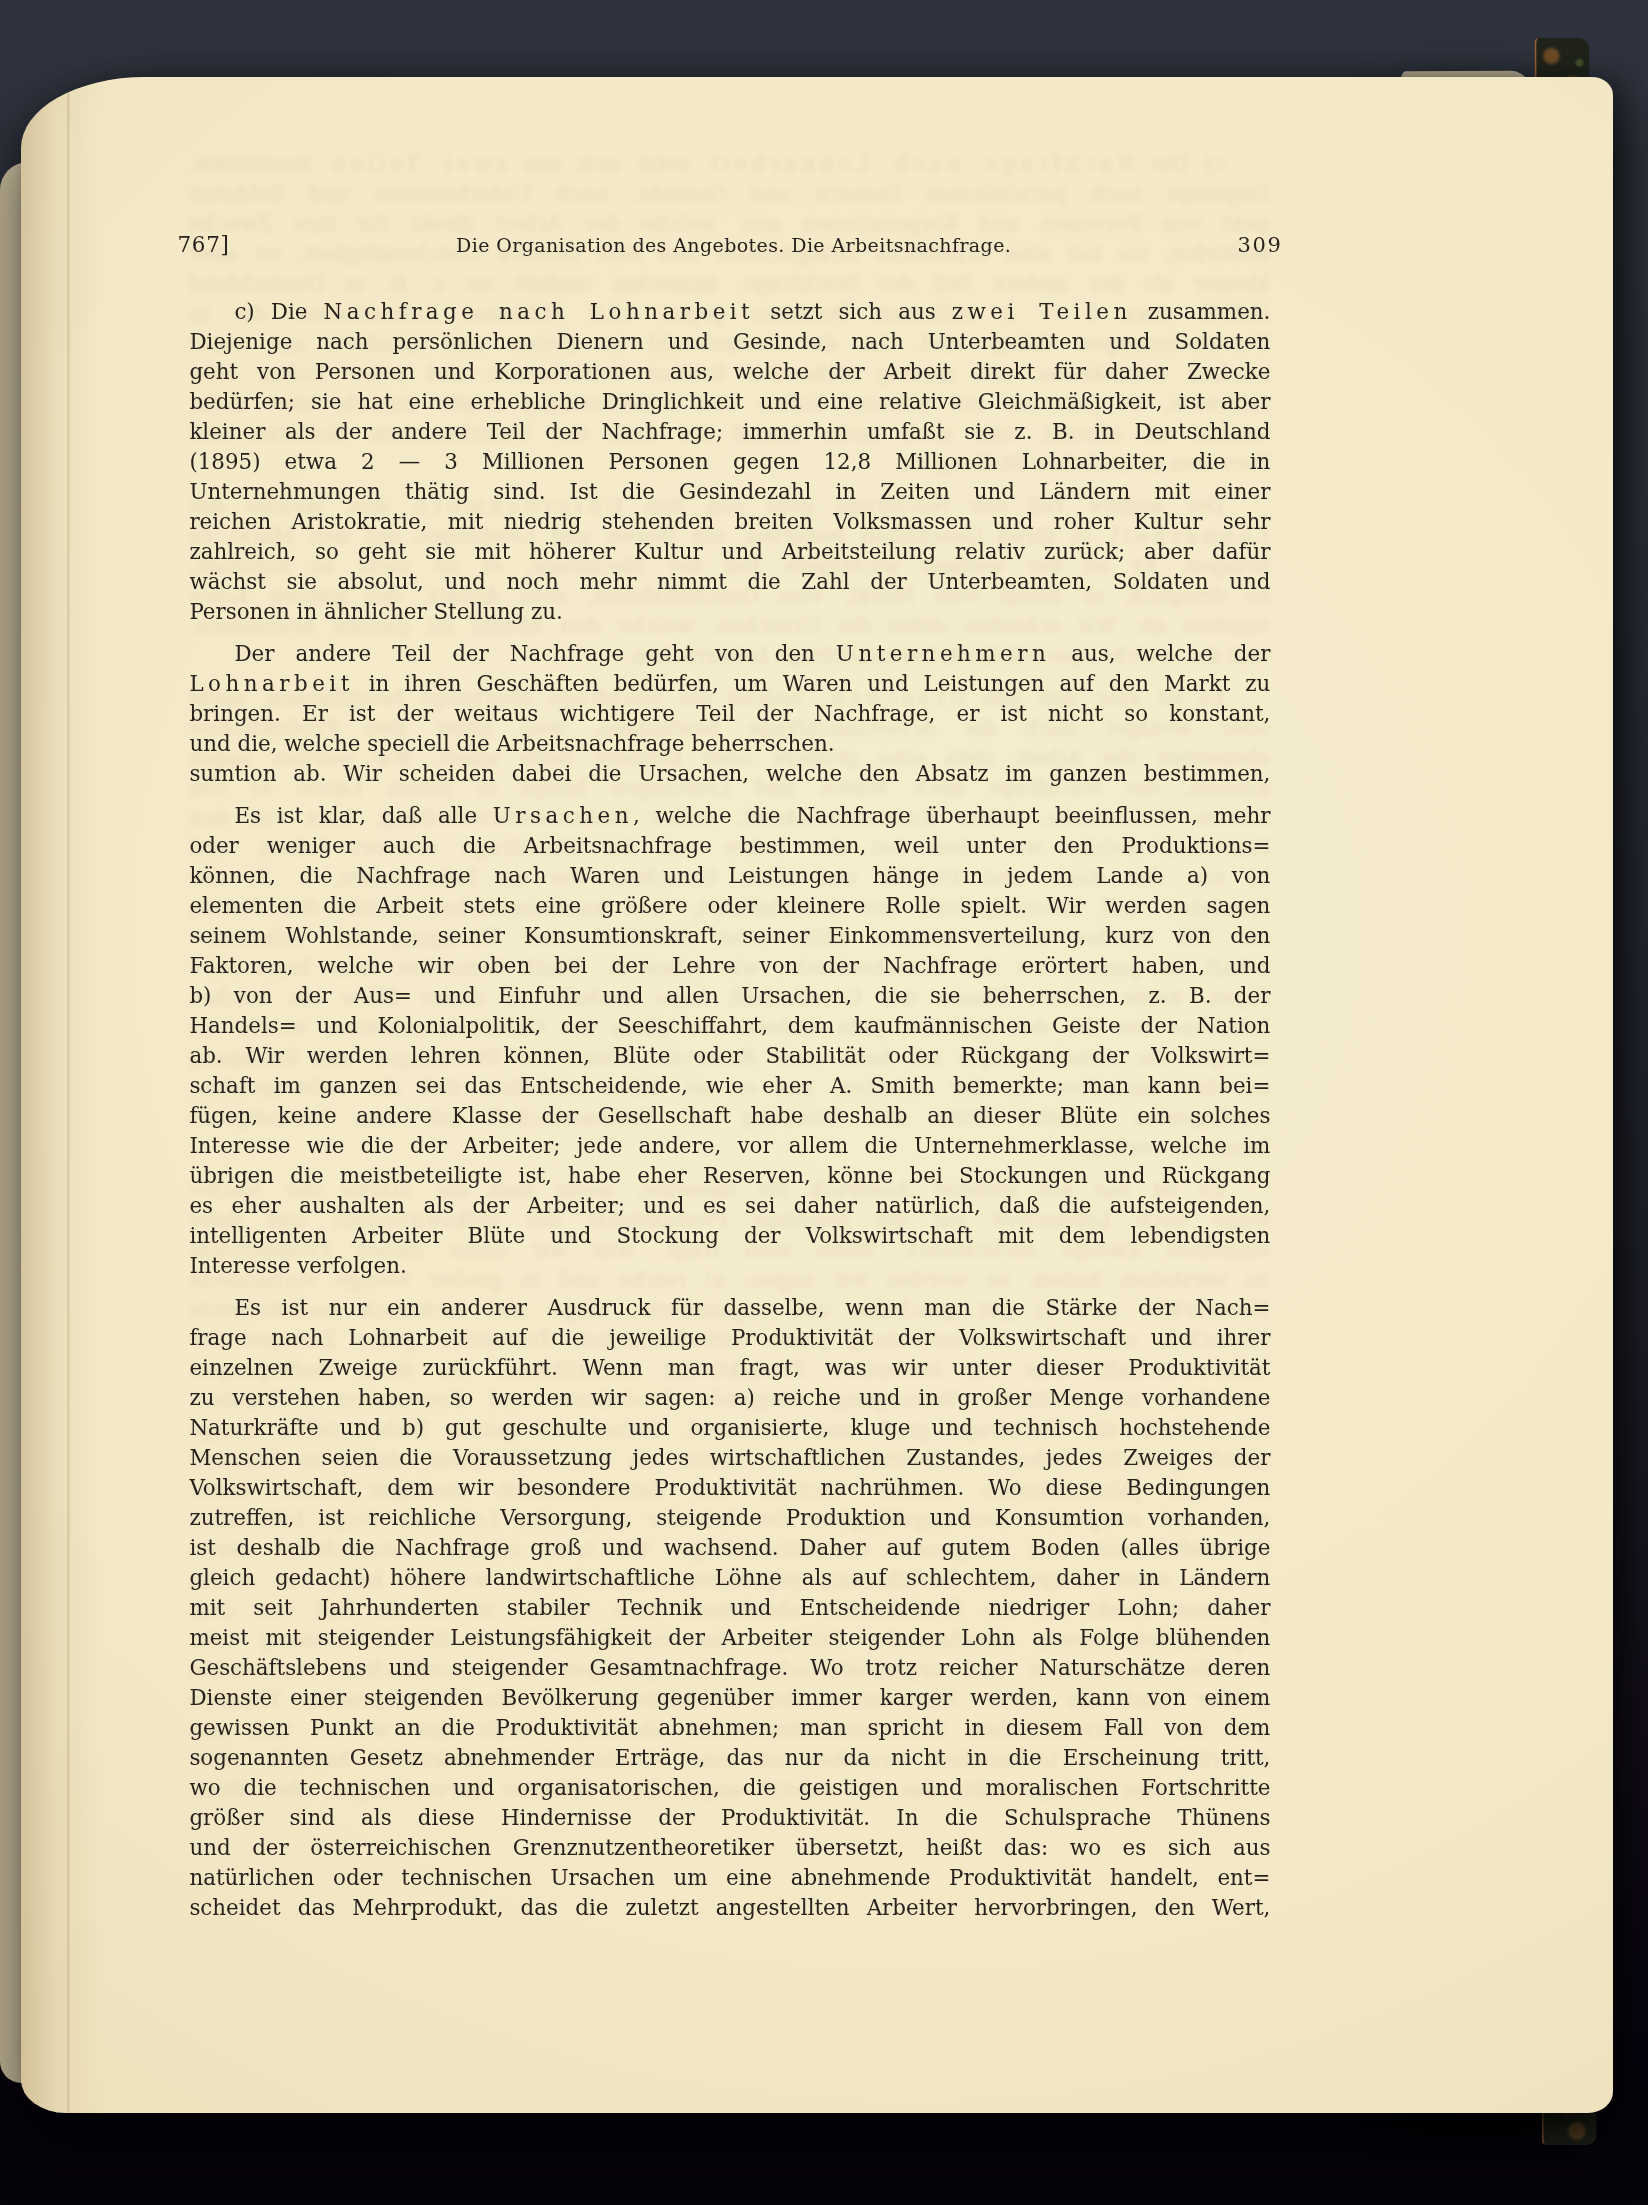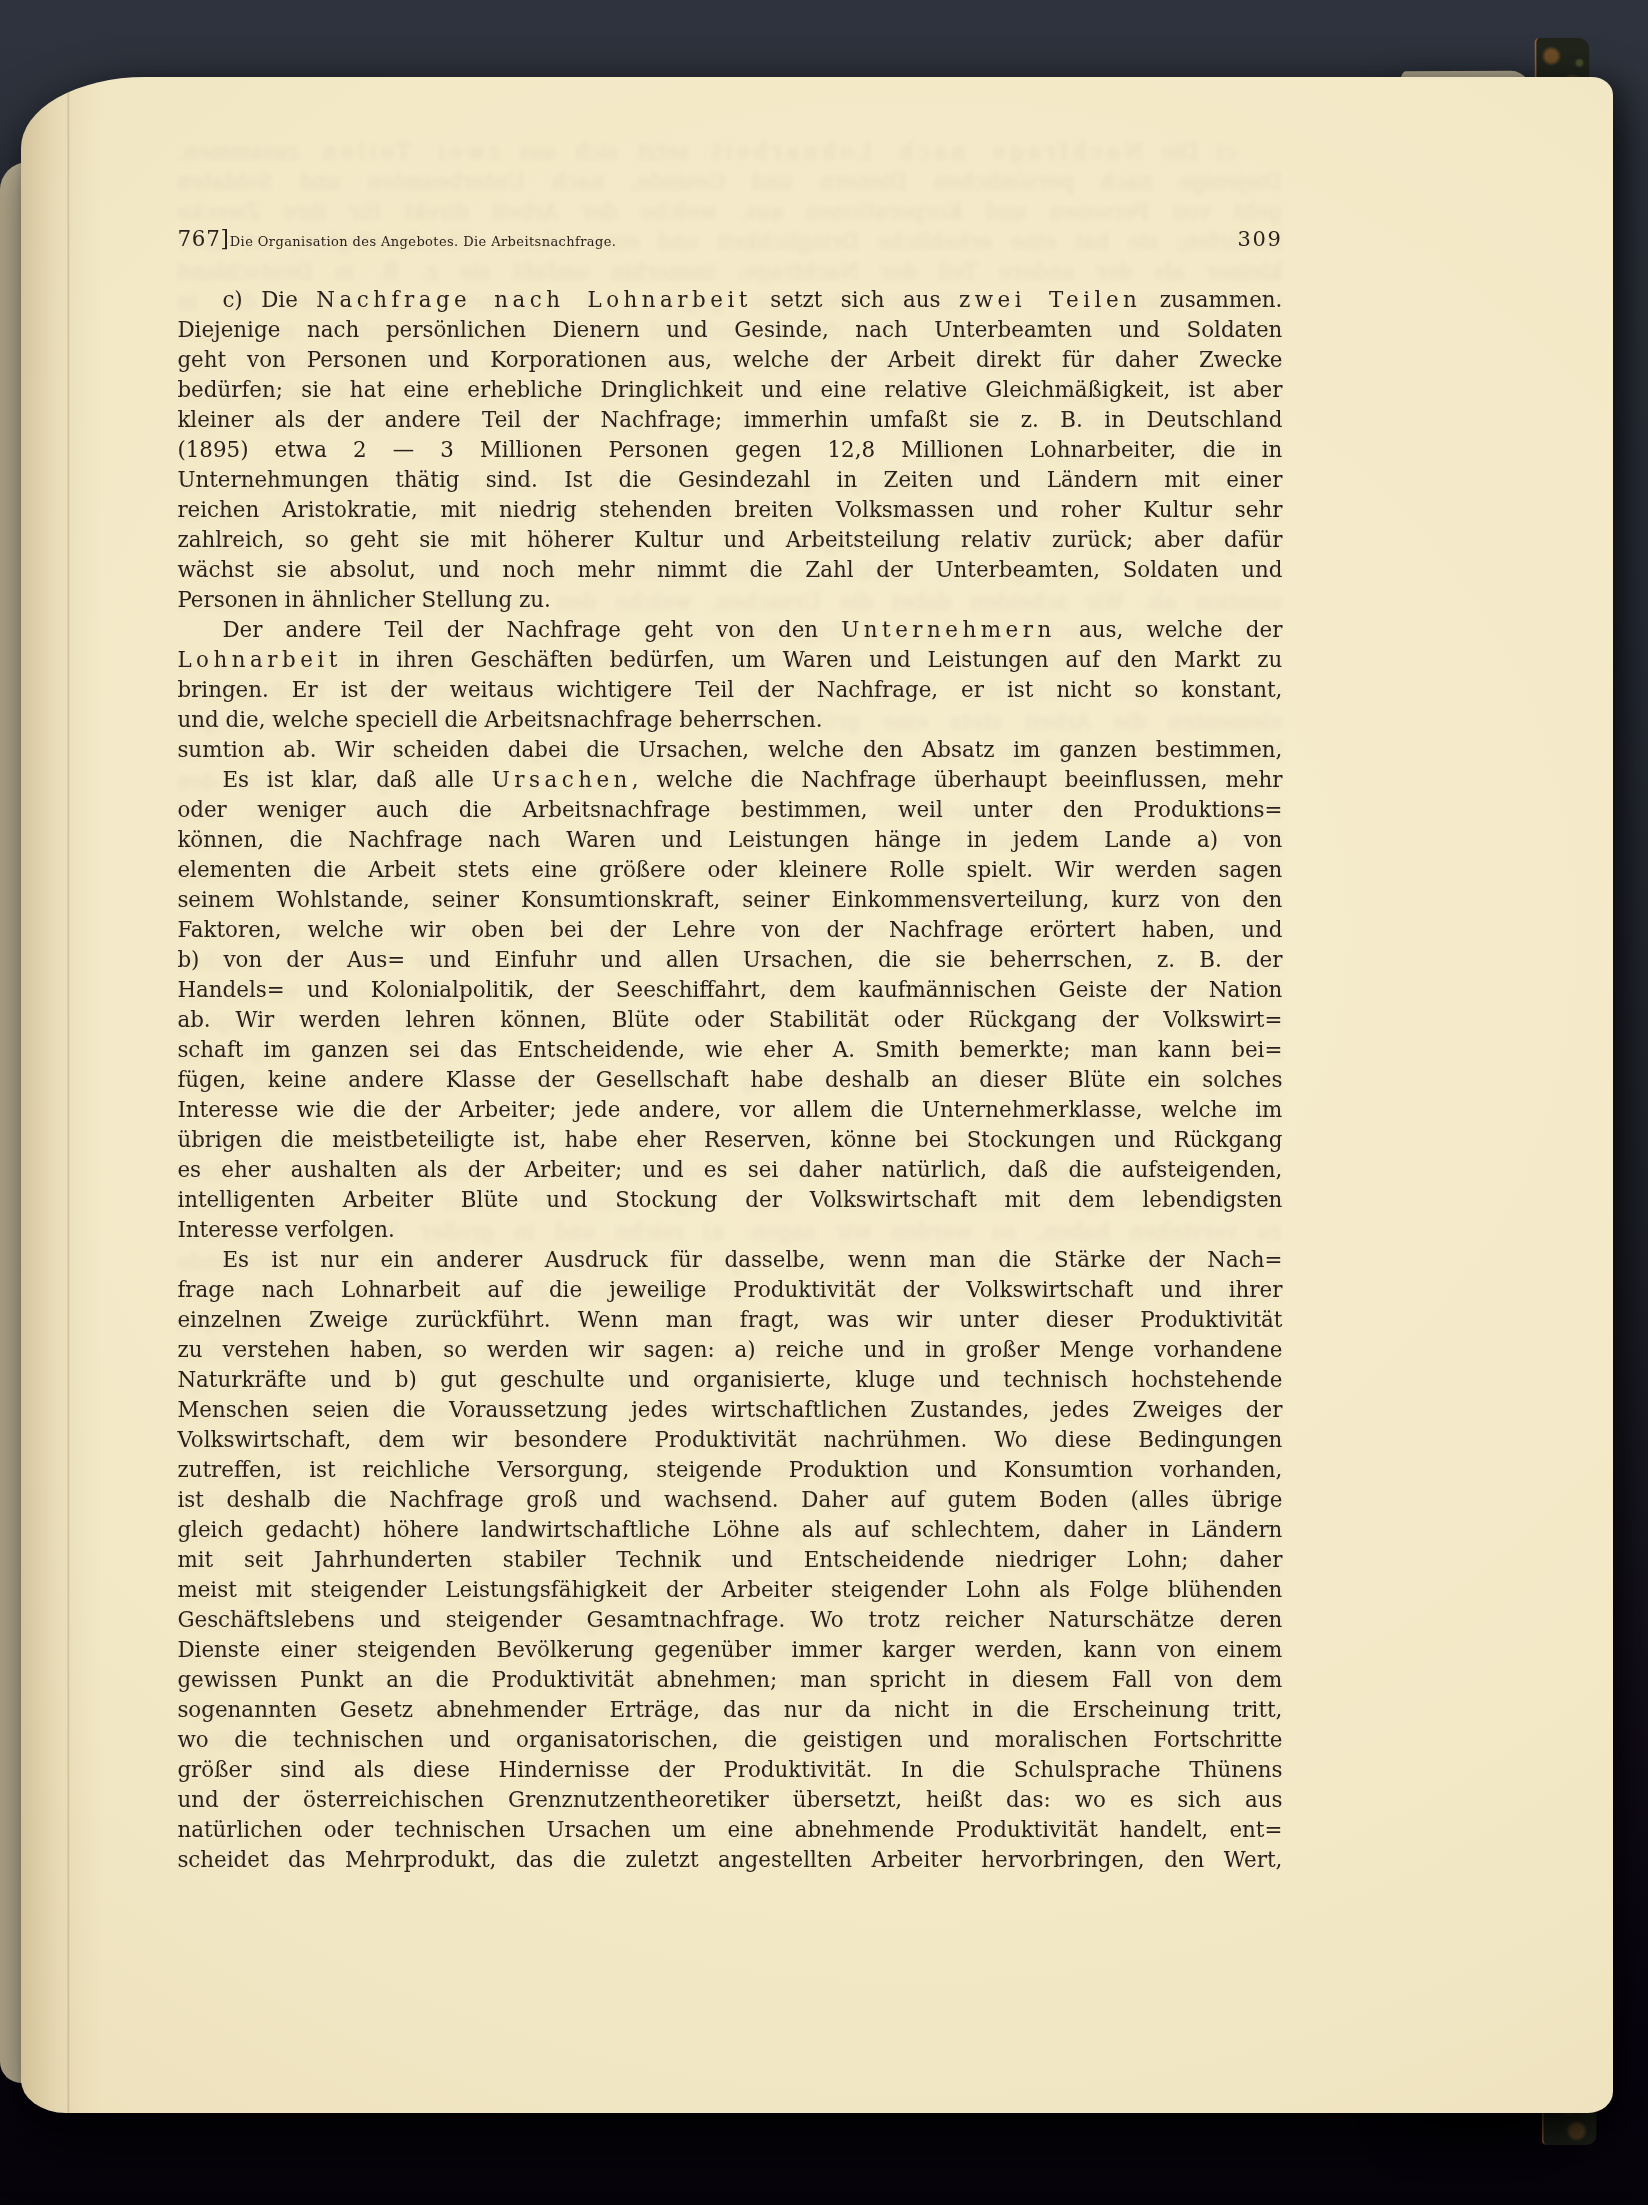--- a/index.html
+++ b/index.html
@@ -53,37 +53,37 @@
       linear-gradient(90deg, transparent 46px, rgba(140,110,60,.30) 47px, rgba(140,110,60,0) 49px),
       radial-gradient(125% 92% at 56% 42%, #f6edcd 0%, #f3e9c7 52%, #eee2bd 76%, #e6d7ae 90%, #dbcaa0 100%);
     border-radius:124px 21.4px 25px 45px / 71px 18px 21.4px 33px;
     box-shadow:0 28px 58px rgba(0,0,0,.85), 11.5px 0 21.4px rgba(0,0,0,.28);
   }
   .pagehead{
     position:absolute;top:129px;left:156px;width:1105px;
     display:flex;align-items:baseline;color:#2b211c;
   }
   .pagehead .colno{font-size:21.4px;letter-spacing:0.8px;}
-  .pagehead .ptitle{flex:1;text-align:left;font-size:13px;letter-spacing:0.4px;margin-top:28px;}
+  .pagehead .ptitle{flex:1;text-align:center;font-size:19px;letter-spacing:0.4px;margin-top:28px;}
   .pagehead .pgno{font-size:21px;letter-spacing:1.6px;}
   .text-block{
     position:absolute;top:208px;left:156px;width:1105px;
     font-size:21.4px;line-height:30px;color:#2b211c;
   }
   .ghost{
     position:absolute;top:208px;left:156px;width:1105px;
     font-size:21.4px;line-height:30px;color:#5d4c3a;
     transform:scaleX(-1) translateY(-148px);
     filter:blur(2.5px);opacity:.085;pointer-events:none;
   }
   .line{text-align:justify;text-align-last:justify;text-justify:inter-word;}
   .line.indent{text-indent:45px;}
   .line.flush{text-align-last:left;}
   .sperr{letter-spacing:.21em;}
-  .para{margin:0;}
+  .para{margin:12px;}
 </style>
 </head>
 <body>
 
 <div class="scene">
   <div class="left-page-edge"></div>
   <div class="fore-edge"></div>
   <div class="cover-marble"></div>
 
   <div class="page">

